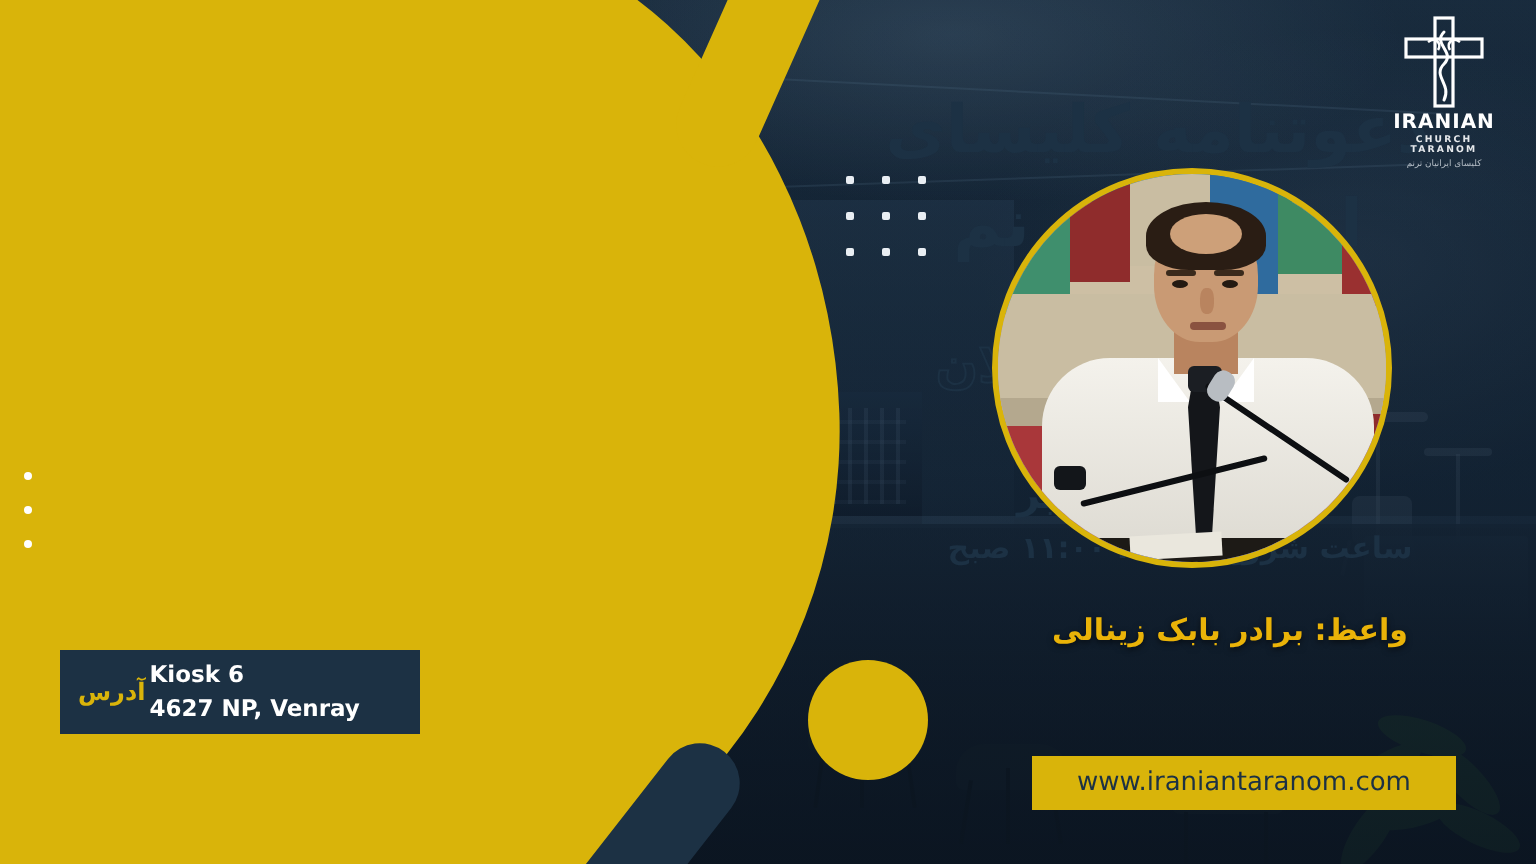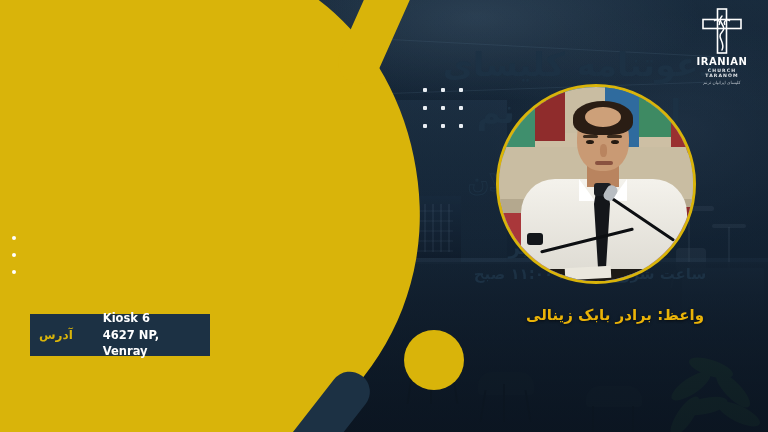--- a/index.html
+++ b/index.html
@@ -233,27 +233,26 @@
   .dot-col i {
     display: block;
     width: 4px; height: 4px;
     border-radius: 50%;
     background: #ffffff;
   }
 
   
   .address-box {
     position: absolute;
-    left: 30px; top: 314px;
+    left: 30px; top: 325px;
     width: 180px; height: 42px;
     background: var(--navy, #1C3144);
     display: flex;
     align-items: center;
     padding: 0 9px;
-    gap: 28px;
   }
   .address-lines {
     color: #ffffff;
     font-size: 11.5px;
     font-weight: 700;
     line-height: 1.45;
     direction: ltr;
     text-align: left;
     flex: 1;
   }
@@ -628,20 +627,23 @@
       <div class="mic-head"></div>
       <div class="mic-stand2"></div>
       <div class="mic-clip"></div>
       <div class="podium-fg"></div>
       <div class="paper"></div>
     </div>
   </div>
 
   <div class="preacher-name">واعظ: برادر بابک زینالی</div>
 
+  <div class="website-bar">
+    <span>www.iraniantaranom.com</span>
+  </div>
 
   <div class="logo">
     <svg class="logo-cross" width="46" height="50" viewBox="0 0 46 50" aria-hidden="true">
       <rect x="18.5" y="3" width="9" height="44" fill="none" stroke="#ffffff" stroke-width="1.6"></rect>
       <rect x="4" y="13.5" width="38" height="9" fill="none" stroke="#ffffff" stroke-width="1.6"></rect>
       <path d="M23 10 C17 16, 29 20, 23 26 C17 32, 27 36, 23 44" fill="none" stroke="#ffffff" stroke-width="1.5" stroke-linecap="round"></path>
       <path d="M15 15 C19 12, 22 16, 20 19" fill="none" stroke="#ffffff" stroke-width="1.3"></path>
       <path d="M31 15 C27 12, 24 16, 26 19" fill="none" stroke="#ffffff" stroke-width="1.3"></path>
     </svg>
     <div class="logo-name">IRANIAN</div>

